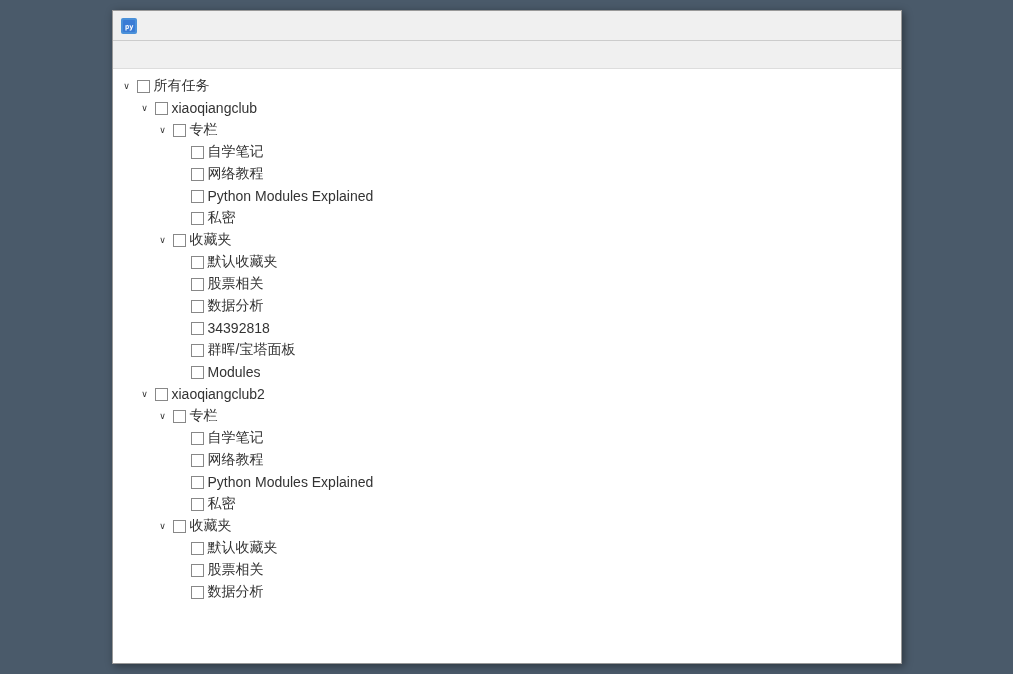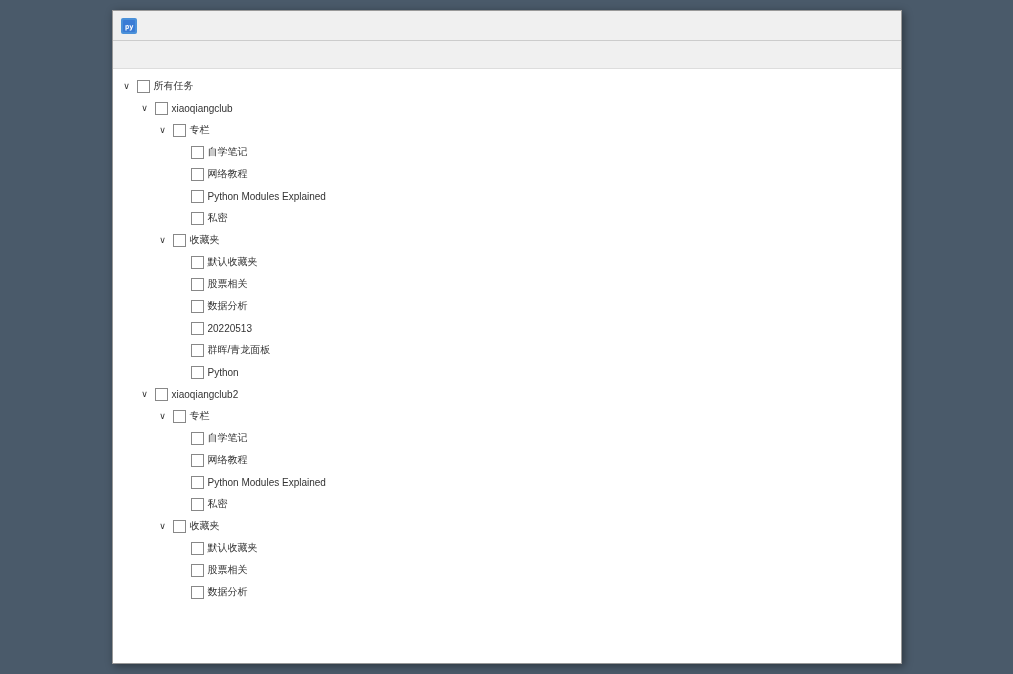--- a/index.html
+++ b/index.html
@@ -154,21 +154,21 @@
       background: white;
       display: inline-flex;
       align-items: center;
       justify-content: center;
       margin: 0 4px 0 2px;
       flex-shrink: 0;
       cursor: pointer;
     }
 
     .node-label {
-      font-size: 10px;
+      font-size: 14px;
       color: #333;
     }
 
     .children {
       display: flex;
       flex-direction: column;
     }
   </style>
 </head>
 <body>
@@ -285,37 +285,37 @@
                         <span style="width: 16px; display: inline-block;"></span>
                         <span class="checkbox"></span>
                         <span class="node-label">数据分析</span>
                       </div>
                     </div>
                     <div class="tree-node">
                       <div class="tree-row">
                         <span class="indent" style="width: 54px;"></span>
                         <span style="width: 16px; display: inline-block;"></span>
                         <span class="checkbox"></span>
-                        <span class="node-label">20220513</span>
-                      </div>
-                    </div>
-                    <div class="tree-node">
-                      <div class="tree-row">
-                        <span class="indent" style="width: 54px;"></span>
-                        <span style="width: 16px; display: inline-block;"></span>
-                        <span class="checkbox"></span>
-                        <span class="node-label">群晖/青龙面板</span>
-                      </div>
-                    </div>
-                    <div class="tree-node">
-                      <div class="tree-row">
-                        <span class="indent" style="width: 54px;"></span>
-                        <span style="width: 16px; display: inline-block;"></span>
-                        <span class="checkbox"></span>
-                        <span class="node-label">Python</span>
+                        <span class="node-label">34392818</span>
+                      </div>
+                    </div>
+                    <div class="tree-node">
+                      <div class="tree-row">
+                        <span class="indent" style="width: 54px;"></span>
+                        <span style="width: 16px; display: inline-block;"></span>
+                        <span class="checkbox"></span>
+                        <span class="node-label">群晖/宝塔面板</span>
+                      </div>
+                    </div>
+                    <div class="tree-node">
+                      <div class="tree-row">
+                        <span class="indent" style="width: 54px;"></span>
+                        <span style="width: 16px; display: inline-block;"></span>
+                        <span class="checkbox"></span>
+                        <span class="node-label">Modules</span>
                       </div>
                     </div>
                   </div>
                 </div>
               </div>
             </div>
             <div class="tree-node">
               <div class="tree-row">
                 <span class="indent" style="width: 18px;"></span>
                 <span class="expand-btn">∨</span>

